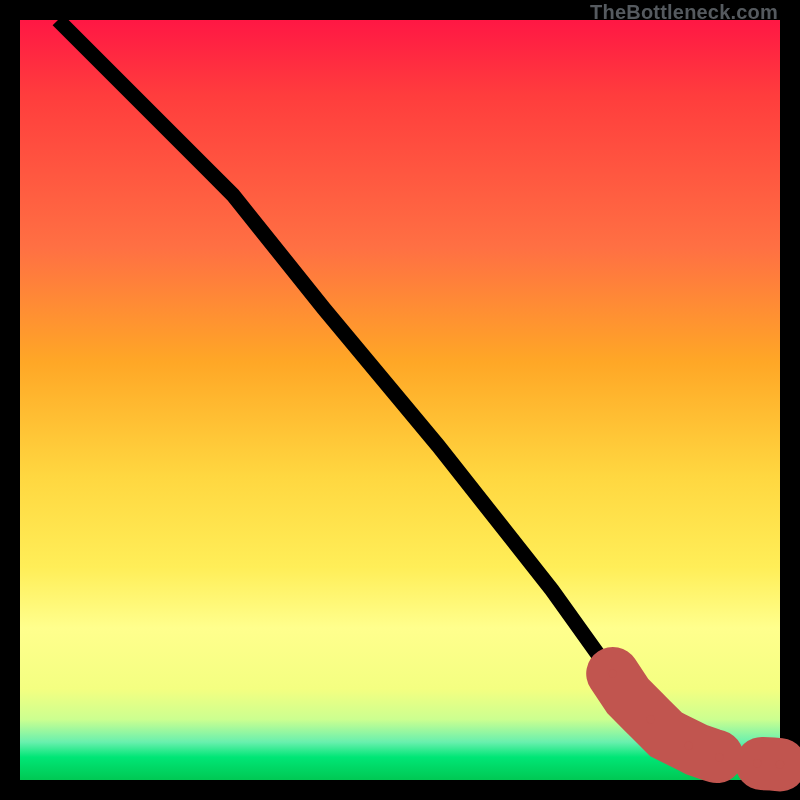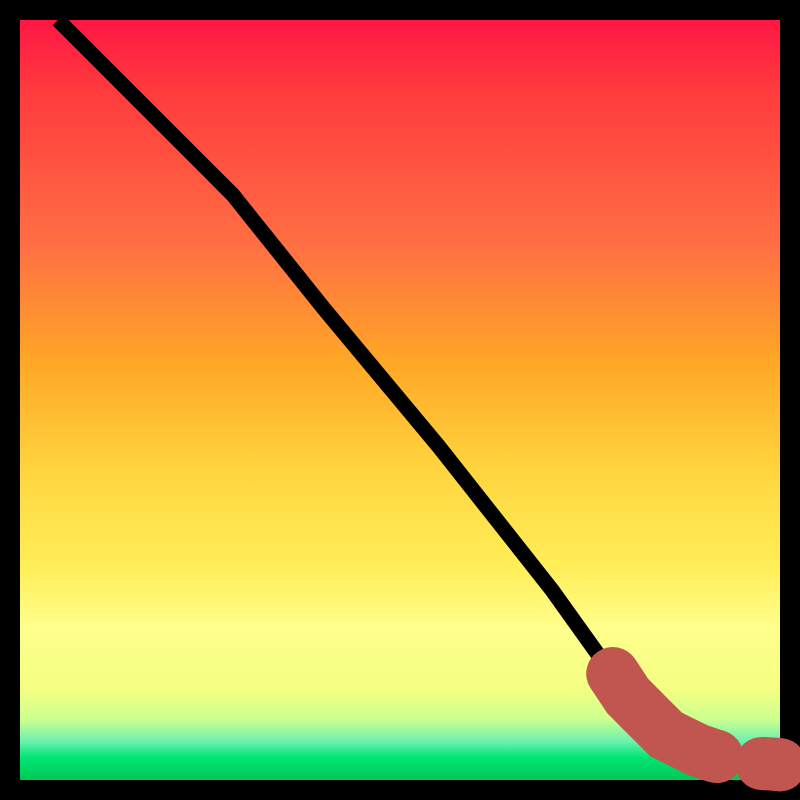--- a/index.html
+++ b/index.html
@@ -61,20 +61,21 @@
     stroke-dasharray: 18 6 10 6 22 6 14 6 30 7 12 8 24 9 14 10;
   }
 </style>
 </head>
 <body>
 
 <div class="wrap">
   <div class="frame"></div>
   <div class="plot"></div>
 
+  <div class="watermark">TheBottleneck.com</div>
 
   <svg class="lines" viewBox="0 0 100 100" preserveAspectRatio="none">
 
     <path class="curve" d="M5.00 0.00 L15.00 10.00 L25.00 20.00 L28.00 23.00 L40.00 38.00 L55.00 56.00 L70.00 75.00 L80.00 89.00 L82.00 92.00 L85.00 95.00 L88.00 97.00 L92.00 98.00 L95.00 98.00 L98.00 98.00 L100.00 98.00 " stroke-width="0.28"></path>
 
     <g class="dots">
       <path class="dash" d="M78.00 86.00 L80.00 89.00 L82.00 91.00 L83.00 92.00 L85.00 94.00 L86.00 94.50 L88.00 95.50 L89.00 96.00 L91.00 96.70 L92.00 97.00 L94.00 97.40 L95.00 97.60 L97.00 97.80 L99.00 97.90 L100.00 98.00 " stroke="#c1554f" stroke-width="0.9" stroke-dasharray="2.4 0.8 1.4 0.8 3 0.9 1.6 0.9 2.2 1 1.2 1"></path>
     <circle cx="78.00" cy="86.00" r="0.55" fill="#c1554f"></circle>
         <circle cx="83.00" cy="92.00" r="0.55" fill="#c1554f"></circle>
         <circle cx="88.00" cy="95.50" r="0.55" fill="#c1554f"></circle>

